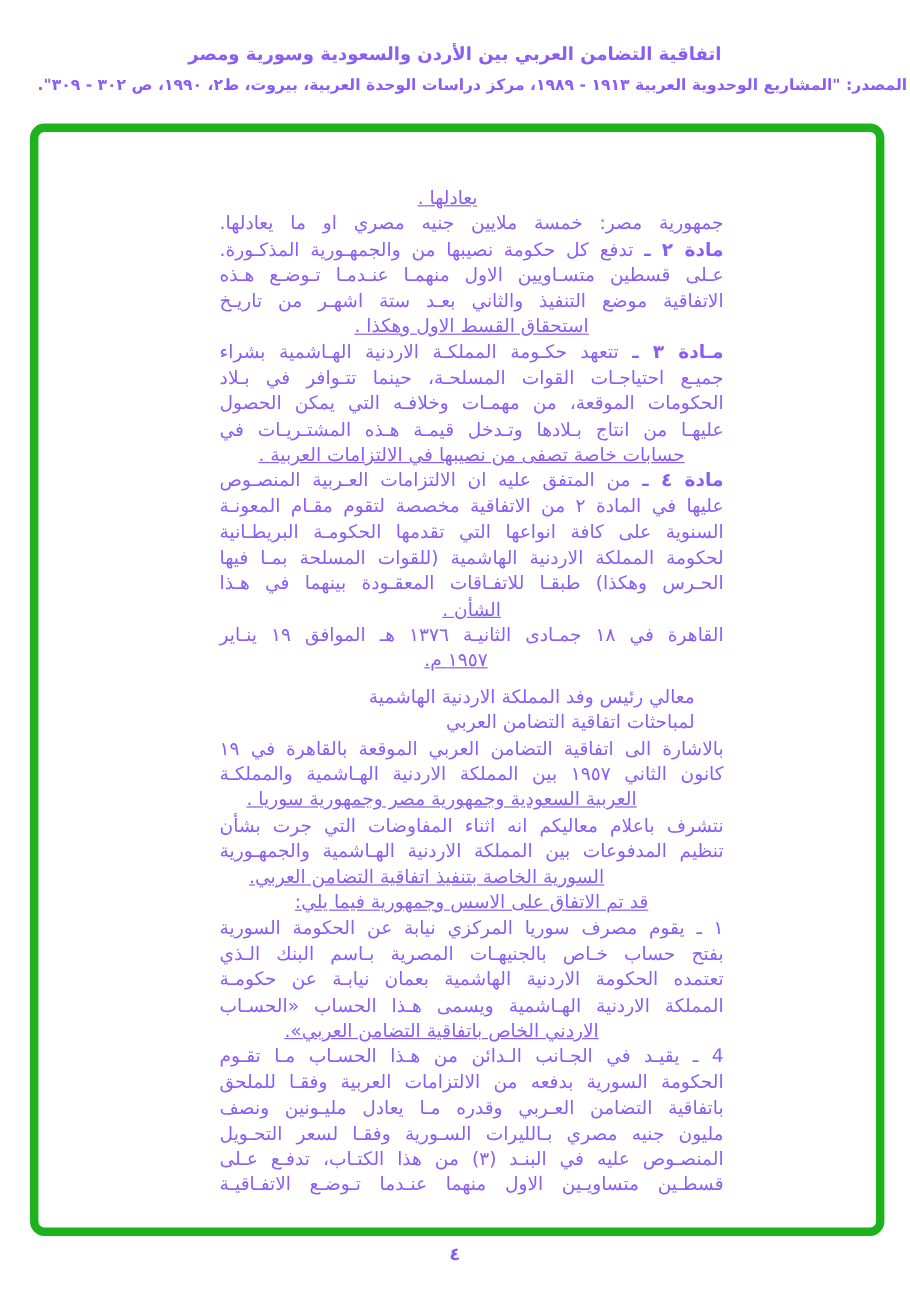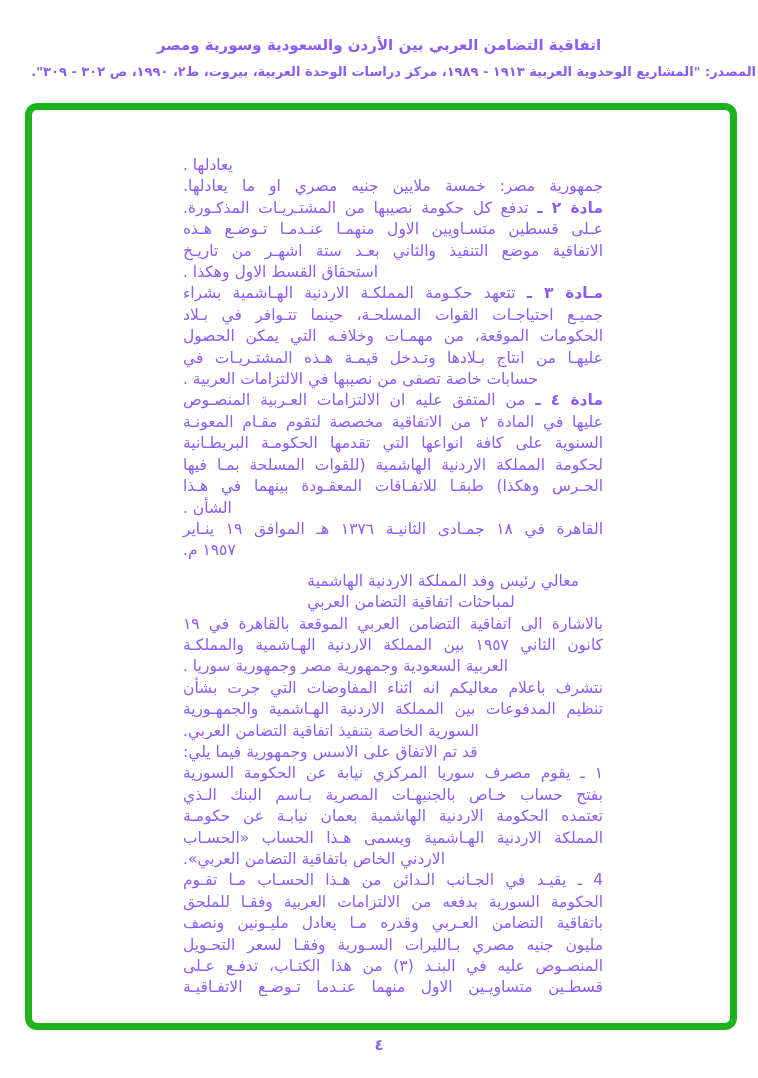--- a/index.html
+++ b/index.html
@@ -22,45 +22,45 @@
     border:7px solid #1db31d; border-radius:12px;
     box-sizing:border-box; background:#ffffff;
   }
   .text-col {
     direction:rtl; width:420px;
     margin:45px 127px 0 auto;
     font-size:15.5px; line-height:21.4px;
   }
   .ln { white-space:nowrap; }
   .ln.j { text-align:justify; text-align-last:justify; white-space:normal; }
-  .ln.r { text-align:left; }
+  .ln.r { text-align:center;text-decoration:underline; }
   .b { font-weight:bold; }
   .address {
     width:fit-content; margin-left:auto; margin-right:24px; margin-top:9px;
-    text-align:left;
+    text-align:right;
   }
   .page-number {
     position:absolute; left:0; right:0; top:1036px;
     text-align:center; font-size:15px; font-weight:bold; direction:rtl;
   }
 </style>
 </head>
 <body>
 
 <div class="page">
 
   <div class="title">اتفاقية التضامن العربي بين الأردن والسعودية وسورية ومصر</div>
   <div class="source">المصدر: "المشاريع الوحدوية العربية ١٩١٣ - ١٩٨٩، مركز دراسات الوحدة العربية، بيروت، ط٢، ١٩٩٠، ص ٣٠٢ - ٣٠٩".</div>
 
   <div class="green-box">
     <div class="text-col">
 
       <div class="ln r" style="padding-right:40px"><span>يعادلها .</span></div>
       <div class="ln j"><span>جمهورية مصر: خمسة ملايين جنيه مصري او ما يعادلها.</span></div>
-      <div class="ln j"><span class="b">مادة ٢ ـ</span><span> تدفع كل حكومة نصيبها من المشتـريـات المذكـورة.</span></div>
+      <div class="ln j"><span class="b">مادة ٢ ـ</span><span> تدفع كل حكومة نصيبها من والجمهـورية المذكـورة.</span></div>
       <div class="ln j"><span>عـلى قسطين متسـاويين الاول منهمـا عنـدمـا تـوضـع هـذه</span></div>
       <div class="ln j"><span>الاتفاقية موضع التنفيذ والثاني بعـد ستة اشهـر من تاريـخ</span></div>
       <div class="ln r"><span>استحقاق القسط الاول وهكذا .</span></div>
       <div class="ln j"><span class="b">مـادة ٣ ـ</span><span> تتعهد حكـومة المملكـة الاردنية الهـاشمية بشراء</span></div>
       <div class="ln j"><span>جميـع احتياجـات القوات المسلحـة، حينما تتـوافر في بـلاد</span></div>
       <div class="ln j"><span>الحكومات الموقعة، من مهمـات وخلافـه التي يمكن الحصول</span></div>
       <div class="ln j"><span>عليهـا من انتاج بـلادها وتـدخل قيمـة هـذه المشتـريـات في</span></div>
       <div class="ln r"><span>حسابات خاصة تصفى من نصيبها في الالتزامات العربية .</span></div>
       <div class="ln j"><span class="b">مادة ٤ ـ</span><span> من المتفق عليه ان الالتزامات العـربية المنصـوص</span></div>
       <div class="ln j"><span>عليها في المادة ٢ من الاتفاقية مخصصة لتقوم مقـام المعونـة</span></div>

